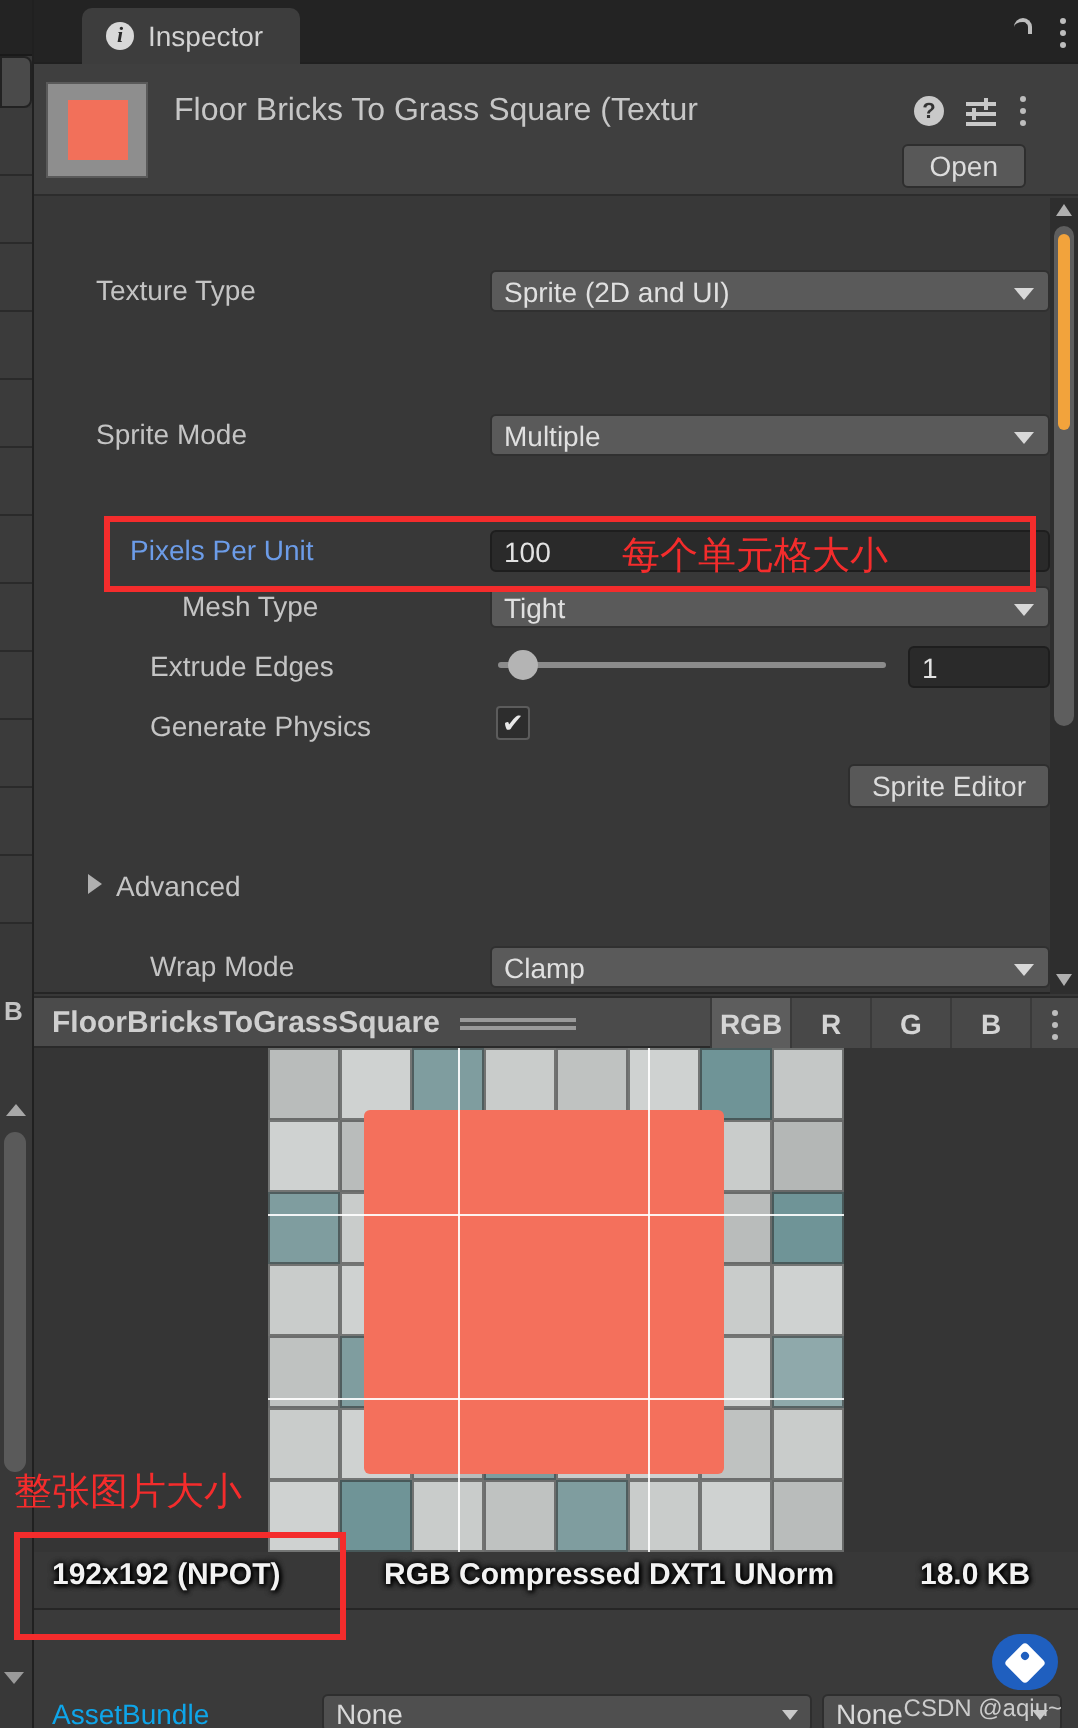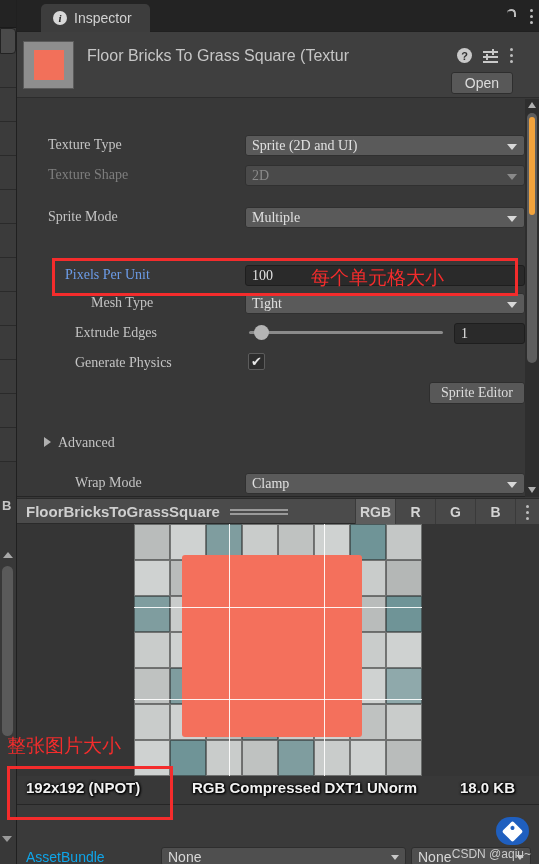--- a/index.html
+++ b/index.html
@@ -99,21 +99,21 @@
   .preset-icon .k2{position:absolute;top:5px;left:3px;width:2px;height:6px;background:#c9c9c9;}
   .open-btn {
     position:absolute; right:26px; top:40px; height:22px; padding:0 13px;
     background:#585858; border:1px solid #2e2e2e; border-radius:3px;
     color:#dcdcdc; font-size:14px; display:flex;align-items:center;
   }
 
   
   .body { position:absolute; left:0; top:99px; width:522px; height:398px; background:#383838;
           border-bottom:1px solid #252525; }
-  .row { position:absolute; left:0; width:522px; height:24px; display:flex; align-items:center;font-family:Liberation Serif, serif; }
+  .row { position:absolute; left:0; width:522px; height:24px; display:flex; align-items:center; }
   .lbl { font-size:14px; color:#c4c4c4; }
   .lbl.dim { color:#7e7e7e; }
   .lbl.blue { color:#6c9ce8; }
   .field-dd {
     position:absolute; left:228px; width:280px; height:21px;
     background:#5a5a5a; border:1px solid #303030; border-radius:3px;
     display:flex; align-items:center; padding:0 6px; color:#e0e0e0; font-size:14px;
   }
   .field-dd.dim { background:#4a4a4a; color:#8a8a8a; }
   .caret {
@@ -315,27 +315,20 @@
     <div class="body">
 
       <div class="row" style="top:34px">
         <span class="lbl" style="margin-left:31px">Texture Type</span>
         <span class="field-dd" style="top:2px">
           <span>Sprite (2D and UI)</span>
           <i class="caret"></i>
         </span>
       </div>
 
-      <div class="row" style="top:64px">
-        <span class="lbl dim" style="margin-left:31px">Texture Shape</span>
-        <span class="field-dd dim" style="top:2px">
-          <span>2D</span>
-          <i class="caret dim"></i>
-        </span>
-      </div>
 
       <div class="row" style="top:106px">
         <span class="lbl" style="margin-left:31px">Sprite Mode</span>
         <span class="field-dd" style="top:2px">
           <span>Multiple</span>
           <i class="caret"></i>
         </span>
       </div>
 
 

